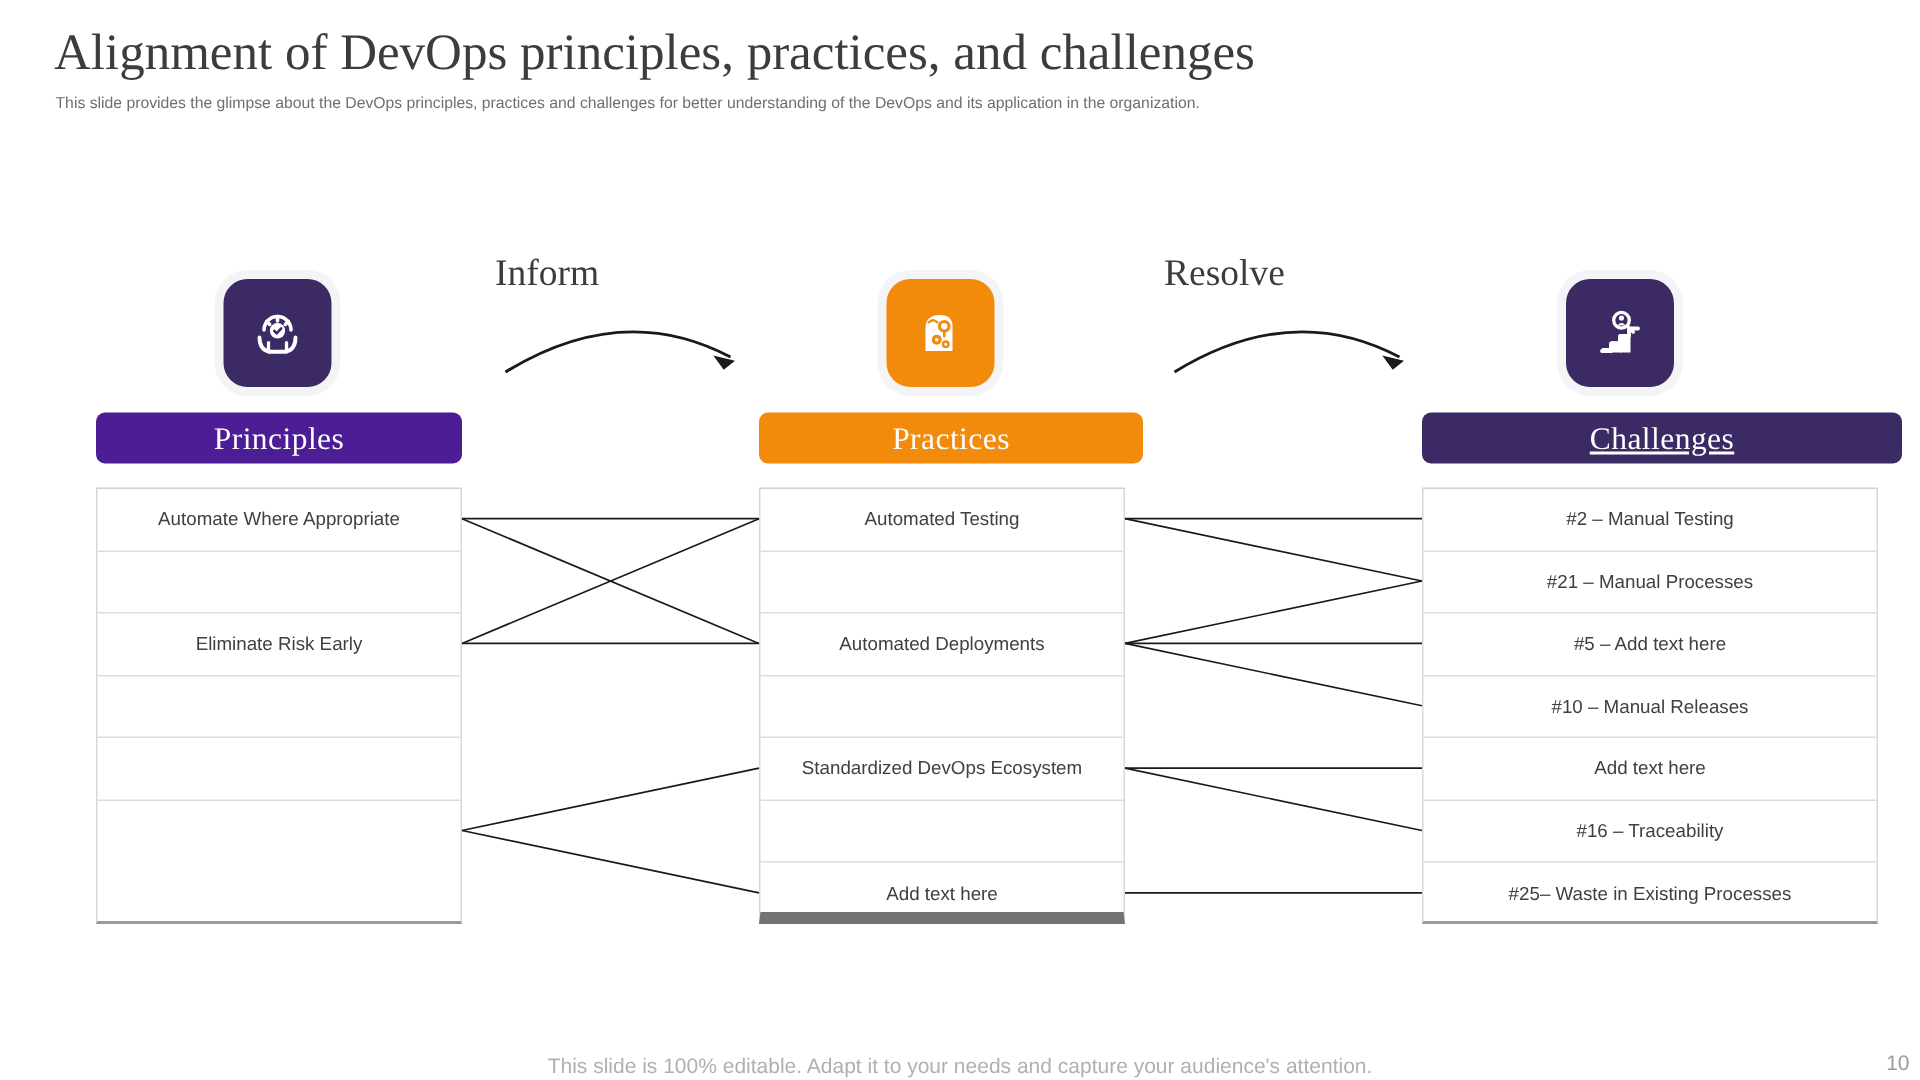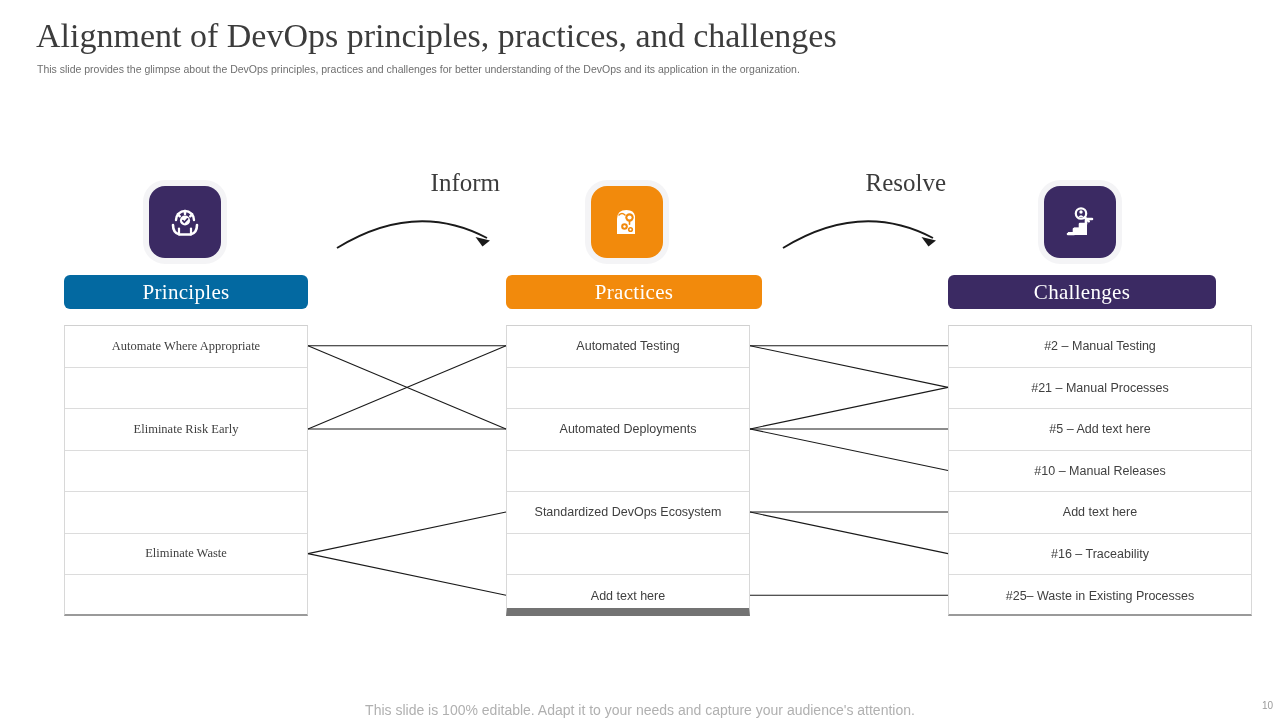--- a/index.html
+++ b/index.html
@@ -28,65 +28,65 @@
   }
   .icon-tile svg{display:block;}
   #icon-principles{left:149px;top:186px;background:#3b2a63;}
   #icon-practices {left:591px;top:186px;background:#f28a0c;}
   #icon-challenges{left:1044px;top:186px;background:#3b2a63;}
 
   
   .flow{position:absolute;}
   .flow-label{
     font-family:"Liberation Serif",serif;font-size:25px;color:#3c3c3c;
-    text-align:right;width:100%;line-height:30px;
+    text-align:left;width:100%;line-height:30px;
   }
   .flow svg{display:block;}
   #flow-inform {left:330px;top:168px;width:170px;height:90px;}
   #flow-resolve{left:776px;top:168px;width:170px;height:90px;}
 
   
   .col-head{
     position:absolute;height:34px;border-radius:6px;
     display:flex;align-items:center;justify-content:center;
     font-family:"Liberation Serif",serif;font-size:21px;color:#ffffff;
     letter-spacing:.3px;
   }
-  #head-principles{left:64px; top:275px;width:244px;background:#0369a1;}
+  #head-principles{left:64px; top:275px;width:244px;background:#4c1d95;}
   #head-practices {left:506px;top:275px;width:256px;background:#f28a0c;}
-  #head-challenges{left:948px;top:275px;width:268px;background:#3b2a63;}
+  #head-challenges{left:948px;top:275px;width:320px;background:#3b2a63;text-decoration:underline;}
 
   
   .col-table{
     position:absolute;top:325px;height:291px;
     border:1px solid #d8d8d8;border-top:1px solid #d0d0d0;
     background:#ffffff;box-sizing:border-box;
   }
-  #table-principles{left:64px; width:244px;border-bottom:2px solid #9a9a9a;font-family:Liberation Serif, serif;}
+  #table-principles{left:64px; width:244px;border-bottom:2px solid #9a9a9a;}
   #table-practices {left:506px;width:244px;border-bottom:8px solid #737373;}
   #table-challenges{left:948px;width:304px;border-bottom:2px solid #9a9a9a;}
   .row{
     height:41.5px;border-bottom:1px solid #dcdcdc;box-sizing:border-box;
     display:flex;align-items:center;justify-content:center;
     font-size:12.5px;color:#404040;padding:0 6px;text-align:center;
     white-space:nowrap;
   }
   .row:last-child{border-bottom:none;}
 
   
   #connectors{position:absolute;left:0;top:0;width:1280px;height:720px;
     pointer-events:none;}
 
   
   .footer-note{
     position:absolute;left:0;top:702px;width:1280px;text-align:center;
     font-size:14px;color:#b0b0b0;
   }
   .page-num{
-    position:absolute;right:7px;top:700px;font-size:10px;color:#9b9b9b;
+    position:absolute;right:7px;top:700px;font-size:14px;color:#9b9b9b;
   }
 </style>
 </head>
 <body>
 
 <div class="slide">
 
   <div class="title">Alignment of DevOps principles, practices, and challenges</div>
   <div class="subtitle">This slide provides the glimpse about the DevOps principles, practices and challenges for better understanding of the DevOps and its application in the organization.</div>
 
@@ -165,21 +165,20 @@
   <div class="col-head" id="head-principles">Principles</div>
   <div class="col-head" id="head-practices">Practices</div>
   <div class="col-head" id="head-challenges">Challenges</div>
 
   <div class="col-table" id="table-principles">
     <div class="row">Automate Where Appropriate</div>
     <div class="row"></div>
     <div class="row">Eliminate Risk Early</div>
     <div class="row"></div>
     <div class="row"></div>
-    <div class="row">Eliminate Waste</div>
     <div class="row"></div>
   </div>
 
   <div class="col-table" id="table-practices">
     <div class="row">Automated Testing</div>
     <div class="row"></div>
     <div class="row">Automated Deployments</div>
     <div class="row"></div>
     <div class="row">Standardized DevOps Ecosystem</div>
     <div class="row"></div>

